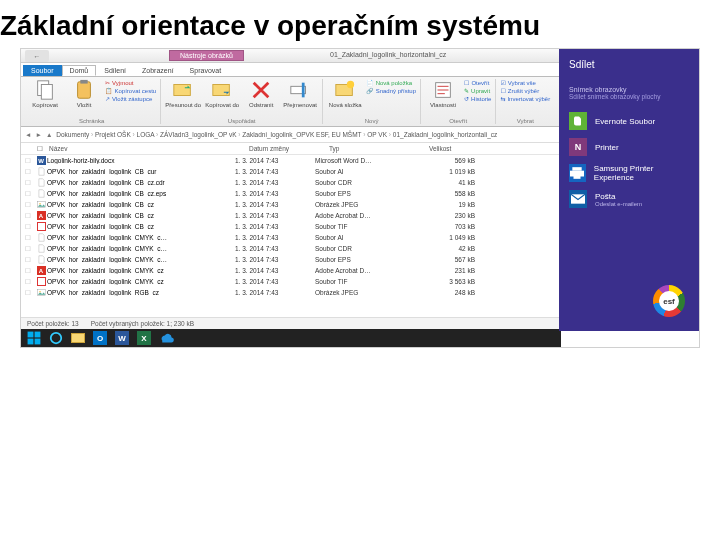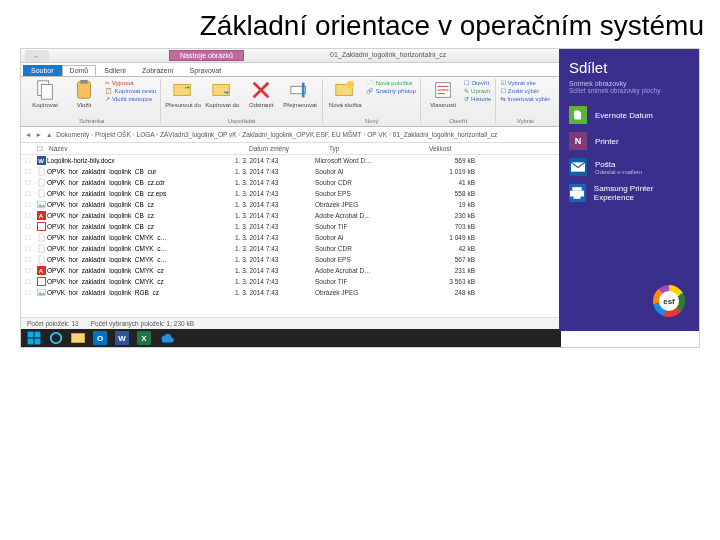--- a/index.html
+++ b/index.html
@@ -1,18 +1,18 @@
 <!DOCTYPE html>
 <html><head>
 <meta charset="utf-8">
 <style>
   * { margin: 0; padding: 0; box-sizing: border-box; font-family: "Segoe UI", Arial, sans-serif; }
   body { width: 720px; height: 540px; background: #fff; overflow: hidden; }
 
-  .slide-title { font-size: 28px; font-weight: 400; text-align: right; padding: 10px 16px 6px; line-height: 1.15; }
+  .slide-title { font-size: 28px; font-weight: 700; text-align: left; padding: 10px 0 6px; line-height: 1.15; }
 
   .screenshot { position: relative; width: 680px; height: 300px; margin: 0 auto; border: 1px solid #d0d0d0; background: #fff; font-size: 8px; color: #333; }
 
   
   .toptabs { height: 14px; display: flex; align-items: center; background: linear-gradient(#fafafa,#e9e9e9); border-bottom: 1px solid #ccc; }
   .backbtn { width: 24px; height: 12px; margin-left: 4px; border-radius: 2px; background: #e2e2e2; display: flex; align-items: center; justify-content: center; font-size: 7px; color: #666; }
   .contextual { margin-left: 120px; padding: 1px 10px; background: #c06aa0; color: #fff; border: 1px solid #a05585; font-size: 7px; }
   .toptitle  { position: absolute; left: 50%; transform: translateX(-30px); font-size: 7px; color: #555; top: 2px; }
 
   .ribbon-tabs { height: 14px; display: flex; align-items: flex-end; background: #fff; padding-left: 2px; border-bottom: 1px solid #bbb; }
@@ -56,21 +56,21 @@
 
   
   .statusbar { position: absolute; bottom: 18px; left: 0; width: 540px; height: 12px; border-top: 1px solid #ddd; background: #f4f4f4; font-size: 6.5px; color: #555; padding: 1px 6px; display: flex; gap: 12px; align-items: center; }
 
   
   .taskbar { position: absolute; bottom: 0; left: 0; width: 540px; height: 18px; background: #222; display: flex; align-items: center; gap: 4px; padding: 0 4px; }
   .tb-item { width: 18px; height: 14px; display: flex; align-items: center; justify-content: center; }
 
   
   .charm { position: absolute; top: 0; right: 0; width: 140px; height: 282px; background: #3a2f8c; color: #fff; padding: 10px 10px; }
-  .charm h3 { font-size: 15px; font-weight: 300; margin-bottom: 4px; }
+  .charm h3 { font-size: 10px; font-weight: 300; margin-bottom: 16px; }
   .charm .sub1 { font-size: 7px; color: #c9c4ee; }
   .charm .sub2 { font-size: 6.5px; color: #a49de0; margin-bottom: 12px; }
   .charm .app { display: flex; align-items: center; gap: 8px; margin: 8px 0; font-size: 8px; }
   .charm .app .sq { width: 18px; height: 18px; display: flex; align-items: center; justify-content: center; }
   .charm .esf { position: absolute; bottom: 10px; right: 10px; width: 36px; height: 36px; }
 
   
   .sq-word { background: #2b579a; color: #fff; font-size: 8px; font-weight: bold; }
   .sq-acro { background: #d93025; color: #fff; font-size: 8px; font-weight: bold; }
   .sq-fold { background: #f8d775; }
@@ -465,54 +465,54 @@
     <div class="sub1">Snímek obrazovky</div>
     <div class="sub2">Sdílet snímek obrazovky plochy</div>
     <div id="charm-apps">
         <div class="app">
           <div class="sq" style="background:#5fb336">
             <svg width="12" height="12" viewBox="0 0 24 24">
               <path d="M6 3h8l4 4v12a2 2 0 0 1-2 2H8a4 4 0 0 1-4-4V5z" fill="#fff"></path>
             </svg>
           </div>
           <div>
-            <div>Evernote Datum</div>
+            <div>Evernote Soubor</div>
           </div>
         </div>
         <div class="app">
           <div class="sq" style="background:#80397b">
             <span style="color:#fff;font-weight:bold;font-size:9px">N</span>
           </div>
           <div>
             <div>Printer</div>
-          </div>
-        </div>
-        <div class="app">
-          <div class="sq" style="background:#0f5fa6">
-            <svg width="14" height="10" viewBox="0 0 24 16">
-              <rect x="0" y="0" width="24" height="16" fill="#fff"></rect>
-              <path d="M0 0l12 9L24 0" stroke="#0f5fa6" fill="none" stroke-width="2"></path>
-            </svg>
-          </div>
-          <div>
-            <div>Pošta</div>
-            <div style="font-size:6px;color:#bcb6ea">Odeslat e-mailem</div>
           </div>
         </div>
         <div class="app">
           <div class="sq" style="background:#1565c0">
             <svg width="14" height="12" viewBox="0 0 24 20">
               <rect x="4" y="0" width="16" height="6" fill="#fff"></rect>
               <rect x="0" y="6" width="24" height="10" fill="#fff"></rect>
               <rect x="6" y="12" width="12" height="8" fill="#fff"></rect>
             </svg>
           </div>
           <div>
             <div>Samsung Printer Experience</div>
           </div>
         </div>
+        <div class="app">
+          <div class="sq" style="background:#0f5fa6">
+            <svg width="14" height="10" viewBox="0 0 24 16">
+              <rect x="0" y="0" width="24" height="16" fill="#fff"></rect>
+              <path d="M0 0l12 9L24 0" stroke="#0f5fa6" fill="none" stroke-width="2"></path>
+            </svg>
+          </div>
+          <div>
+            <div>Pošta</div>
+            <div style="font-size:6px;color:#bcb6ea">Odeslat e-mailem</div>
+          </div>
+        </div>
       </div>
     <div class="esf">
         <div class="esf-ring"></div>
       </div>
   </div>
 
 </div>
 
 </body></html>

